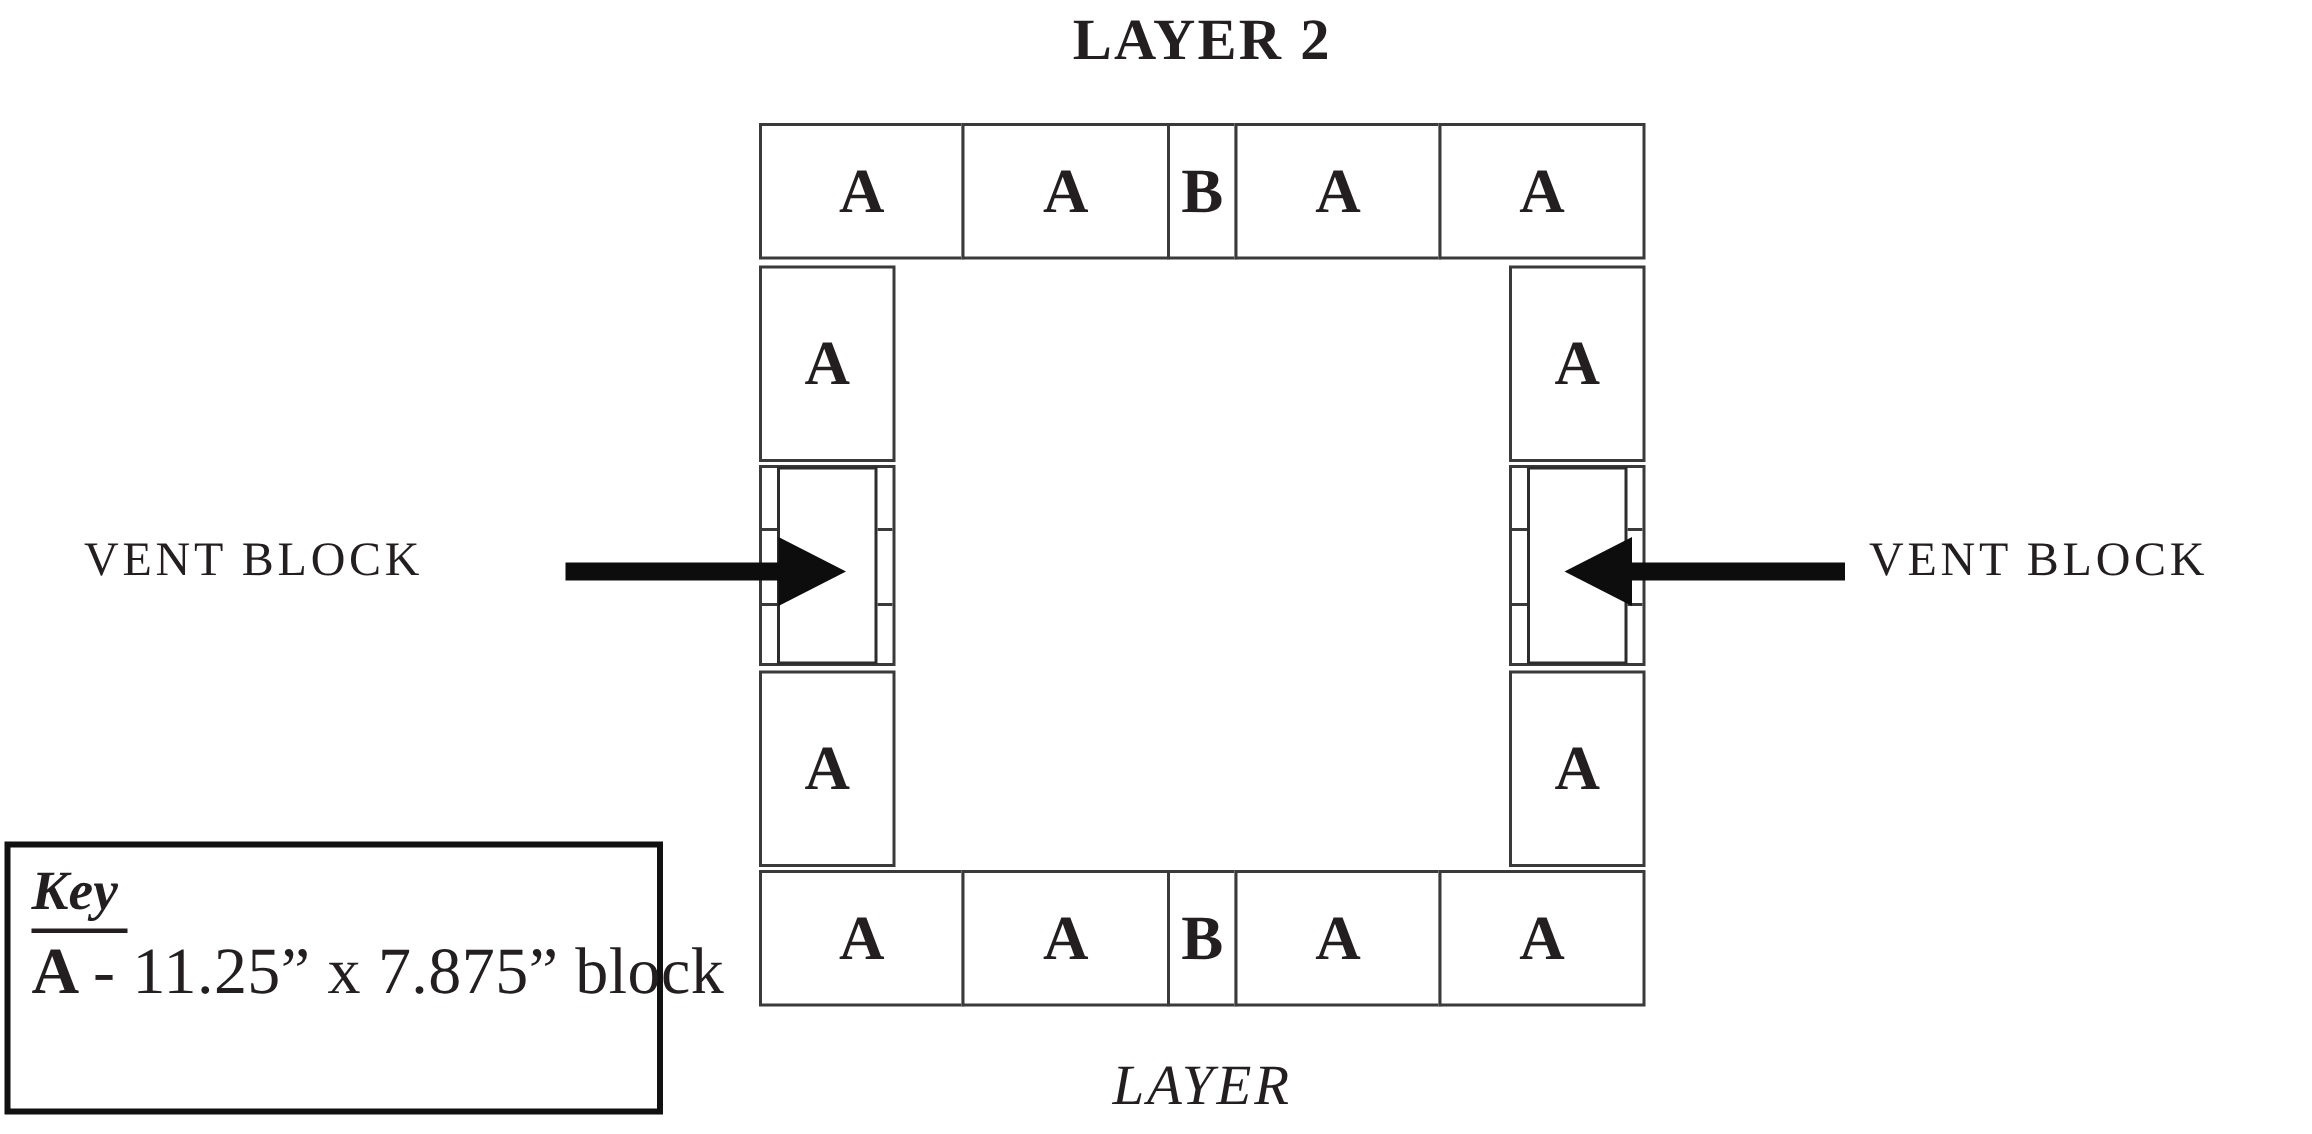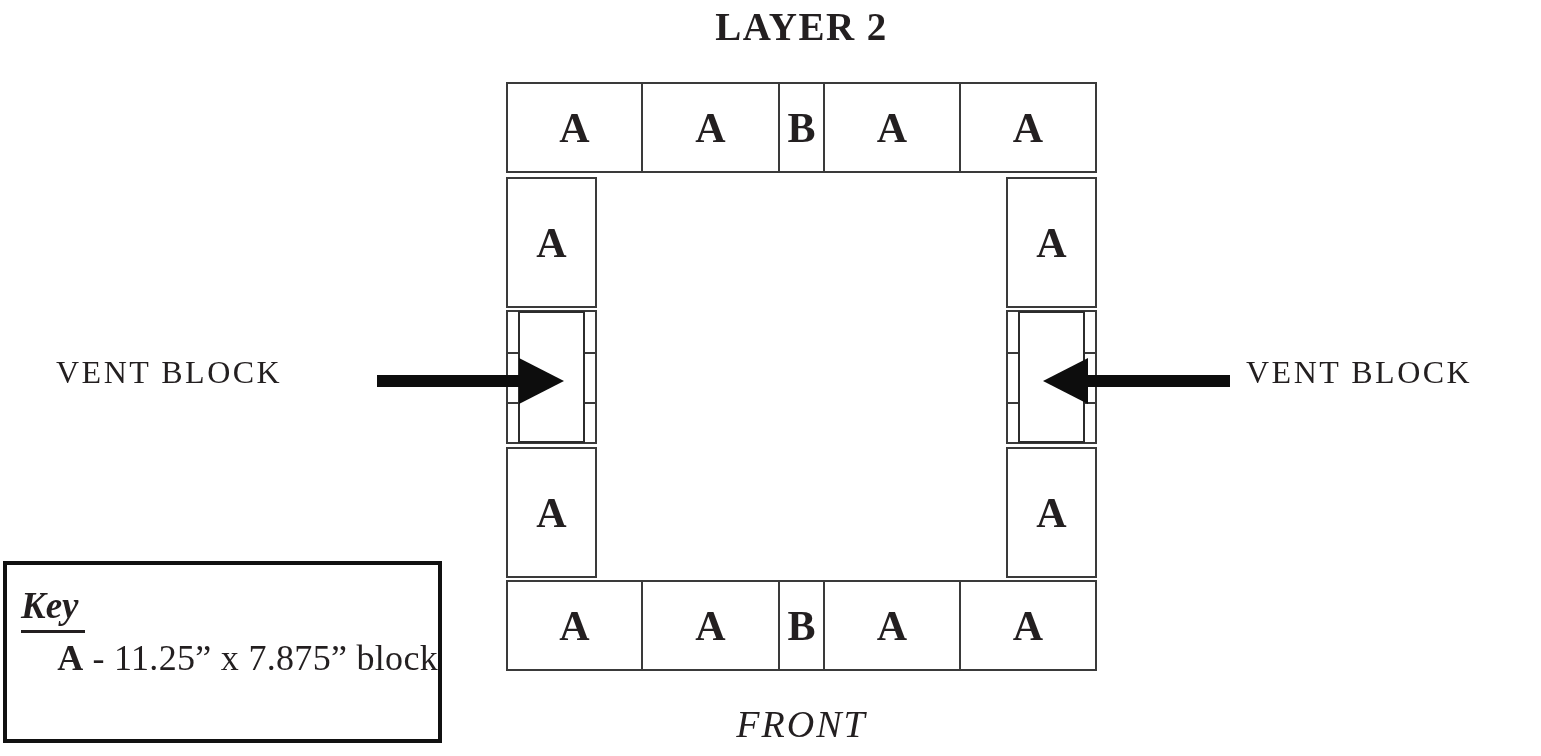--- a/index.html
+++ b/index.html
@@ -66,30 +66,30 @@
     letter-spacing:1.5px;color:var(--ink);
   }
   #front-label{
     position:absolute;left:506px;width:591px;top:702px;
     text-align:center;font-style:italic;font-size:38px;
     letter-spacing:2px;color:var(--ink);
   }
   #key-box{
     position:absolute;left:3px;top:561px;width:439px;height:182px;
     box-sizing:border-box;border:4px solid #111;
-    background:var(--bg);padding:21px 0 0 14px;
+    background:var(--bg);padding:10px 0 0 14px;
   }
   #key-title{
     display:inline-block;
     font-size:37px;font-weight:700;font-style:italic;
     border-bottom:3px solid var(--ink);
     padding:0 6px 3px 0;line-height:1.1;
   }
   .key-line{
-    font-size:36px;line-height:51px;white-space:nowrap;
+    font-size:44px;line-height:51px;white-space:nowrap;
     letter-spacing:0.3px;
     text-align:right;
   }
   .key-line:first-of-type{margin-top:8px;}
   .key-code{font-weight:700;margin-right:9px;}
 </style>
 </head>
 <body>
 
 <div id="stage">
@@ -140,15 +140,15 @@
   </div>
   <div class="callout-label" style="left:1246px;top:356px;">VENT BLOCK</div>
 
   <div id="key-box">
     <div id="key-title">Key</div>
     <div class="key-line">
       <span class="key-code">A</span><span>- 11.25” x 7.875” block</span>
     </div>
   </div>
 
-  <div id="front-label">FRONT</div>
+  <div id="front-label">LAYER</div>
 
 </div>
 
 </body></html>

